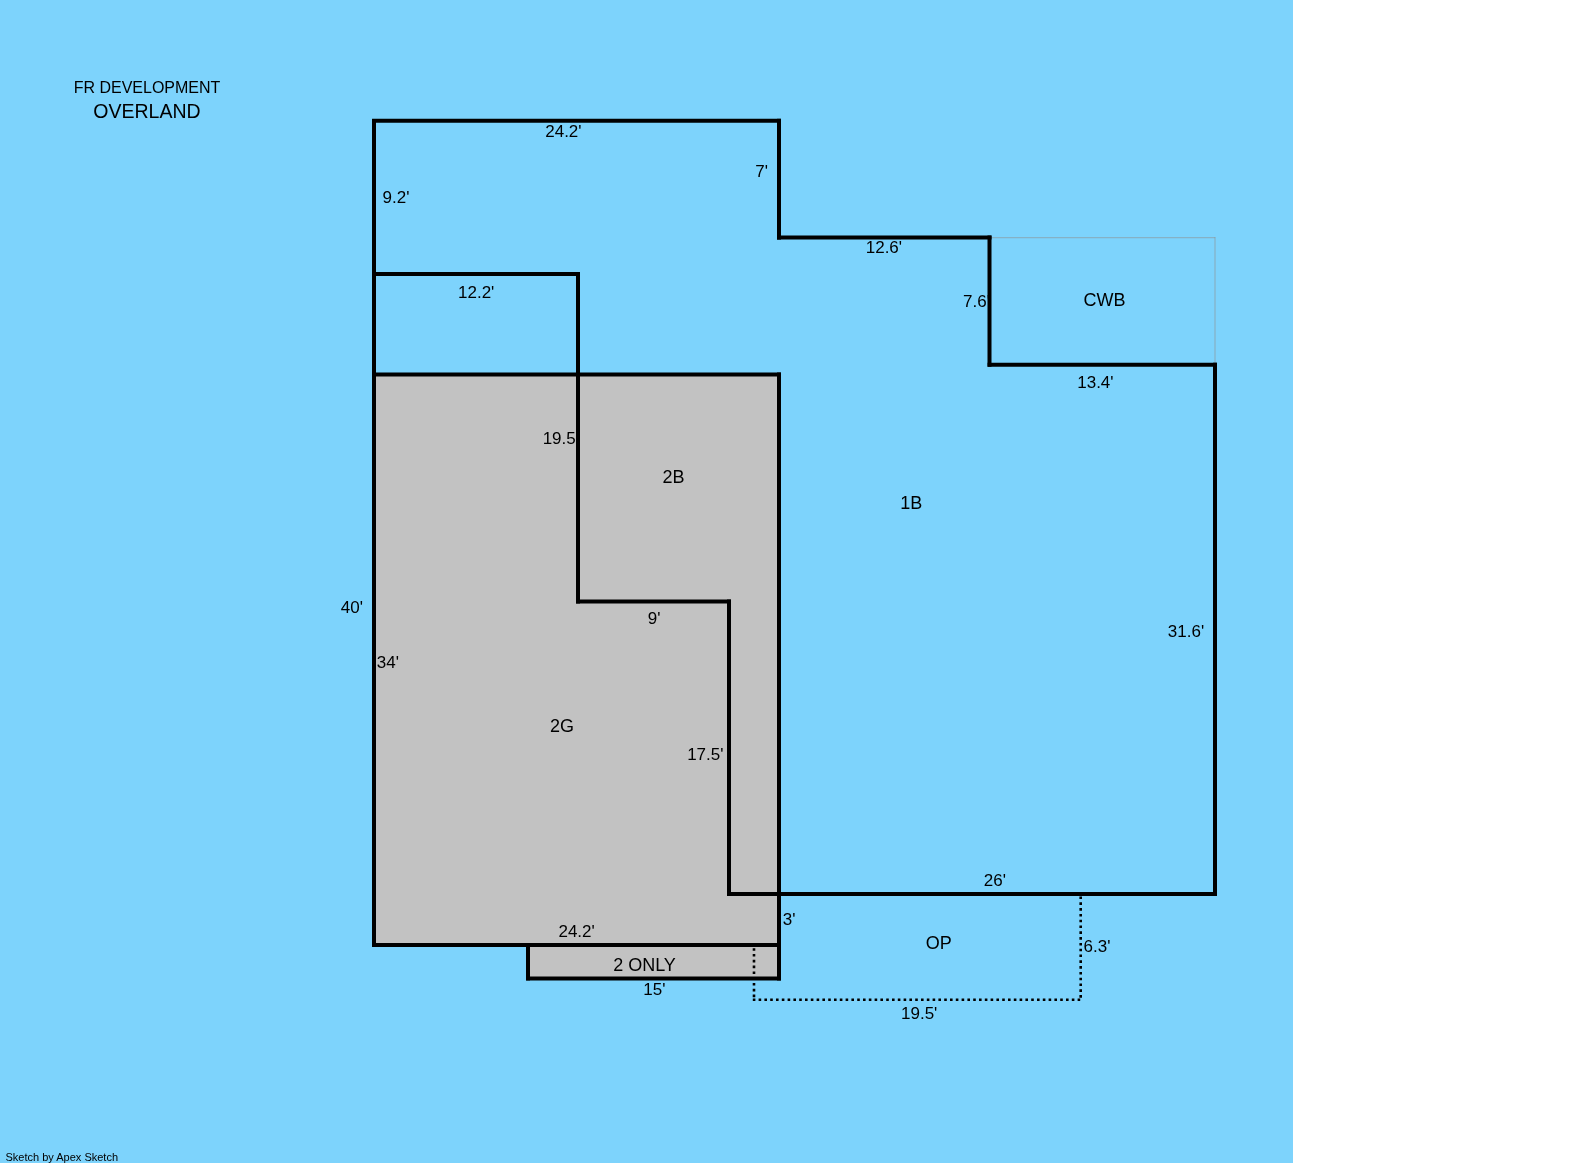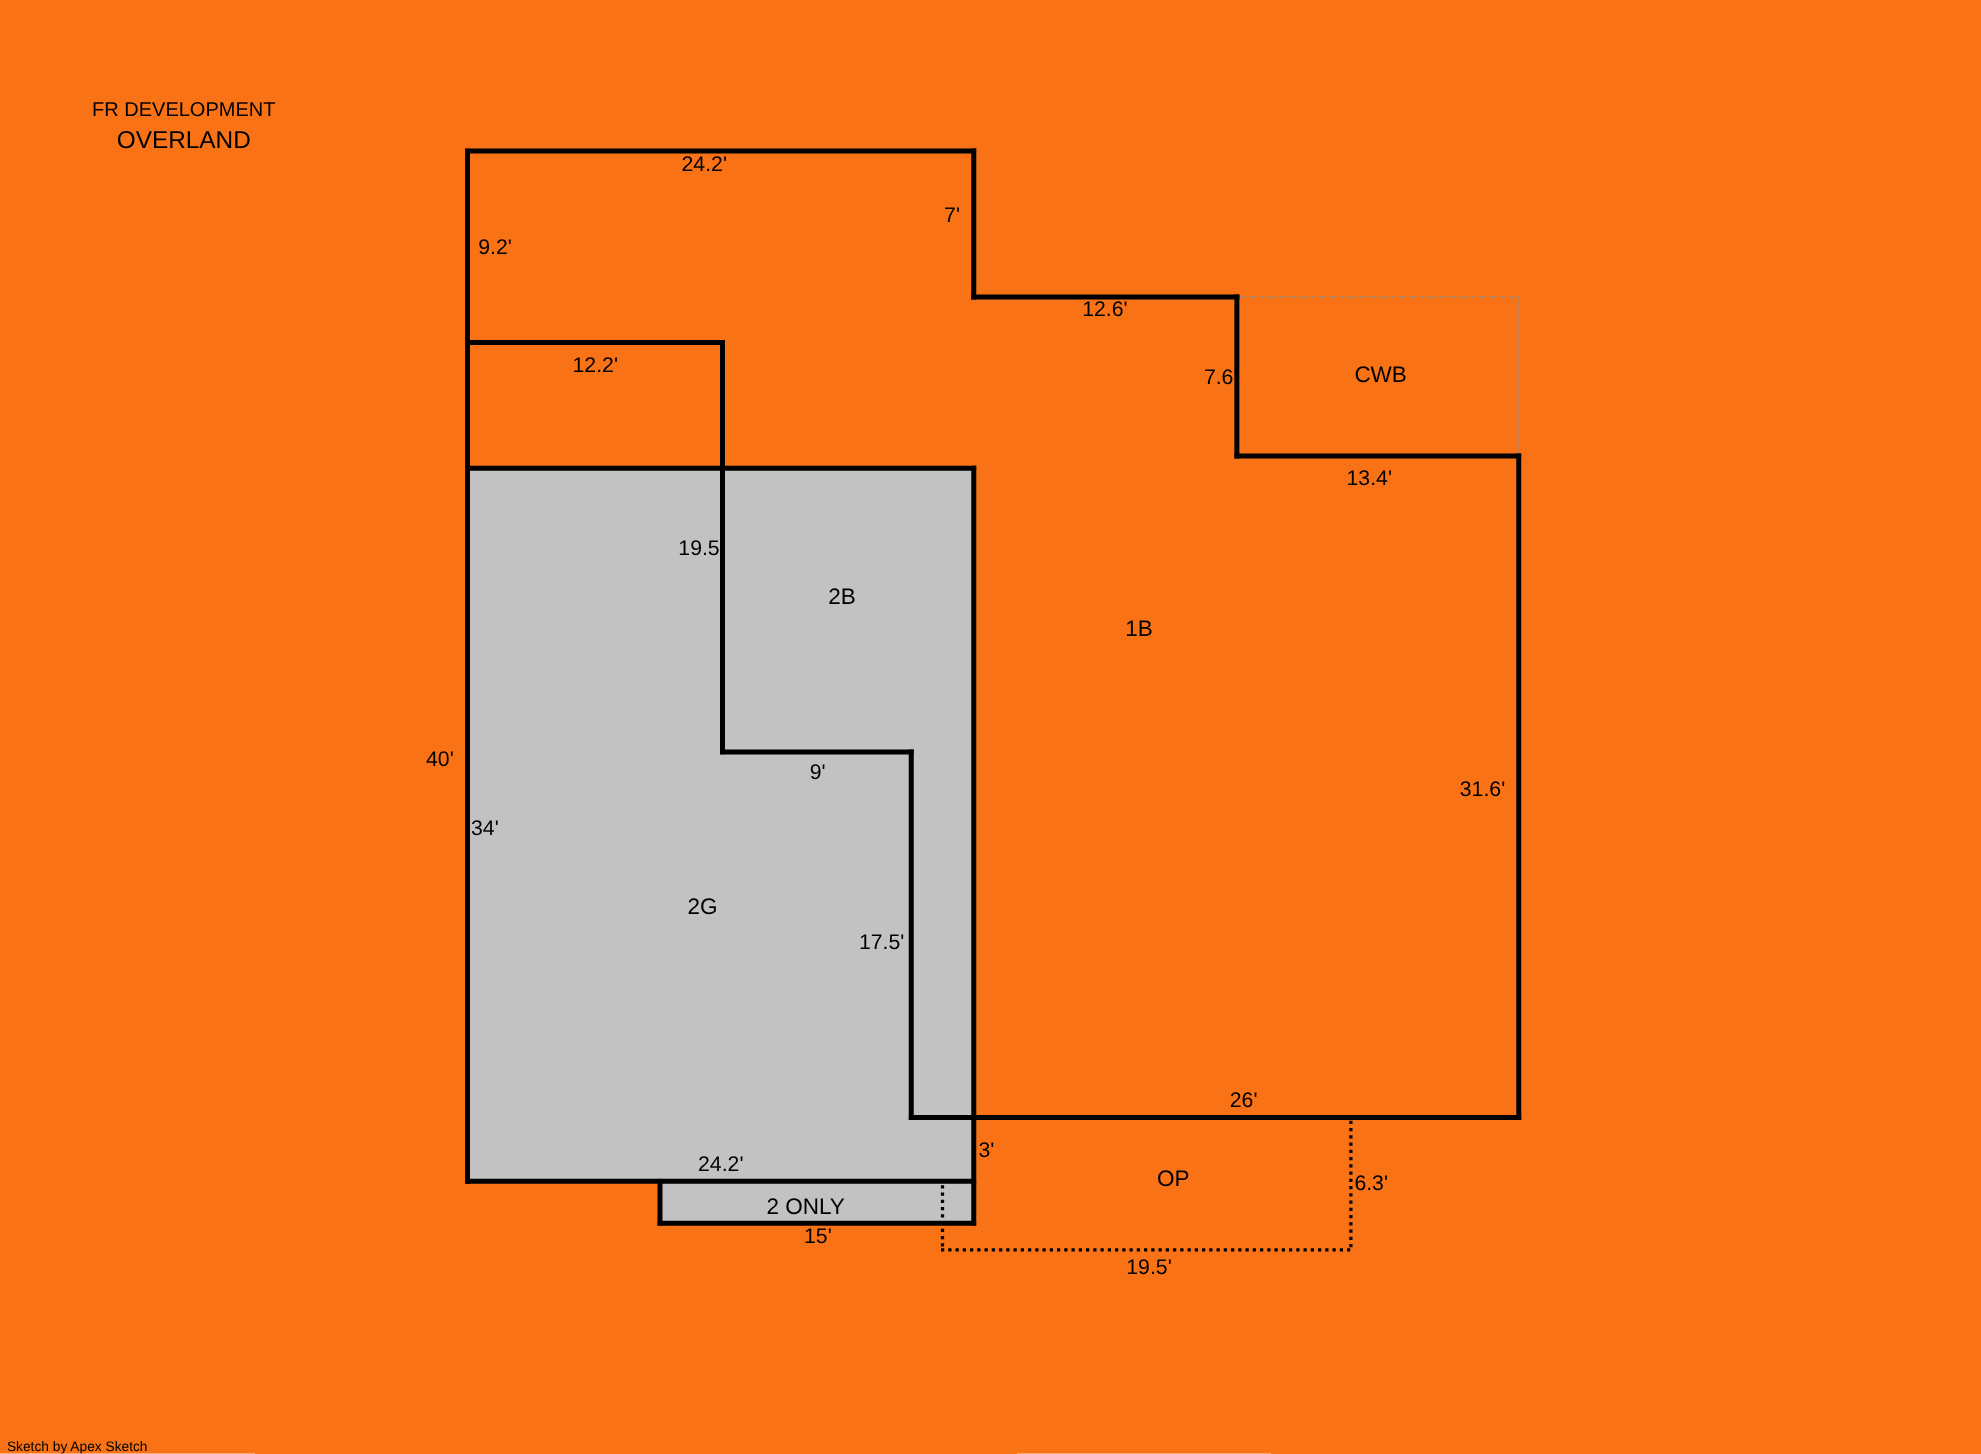--- a/index.html
+++ b/index.html
@@ -1,16 +1,16 @@
 <!DOCTYPE html>
 <html><head>
 <meta charset="utf-8">
 <style>
   html,body{margin:0;padding:0;background:#ffffff;}
-  .wrap{position:relative;width:1585px;height:1163px;overflow:hidden;background:#f97316;}
+  .wrap{position:relative;width:1293px;height:1163px;overflow:hidden;background:#7dd3fc;}
   svg{position:absolute;left:0;top:0;}
   text{font-family:"Liberation Sans", sans-serif;fill:#000000;}
   .dim{font-size:17px;}
   .room{font-size:18px;}
 </style>
 </head>
 <body>
 <div class="wrap">
 <svg width="1585" height="1163" viewBox="0 0 1585 1163">
 

